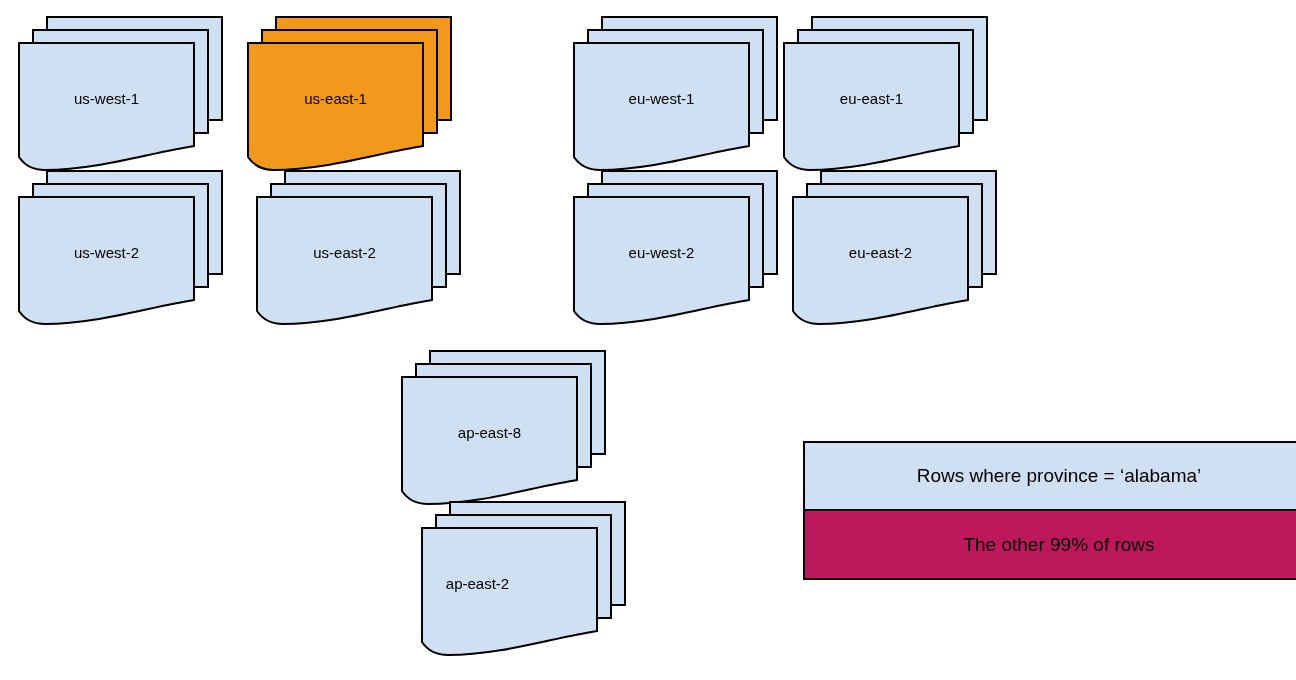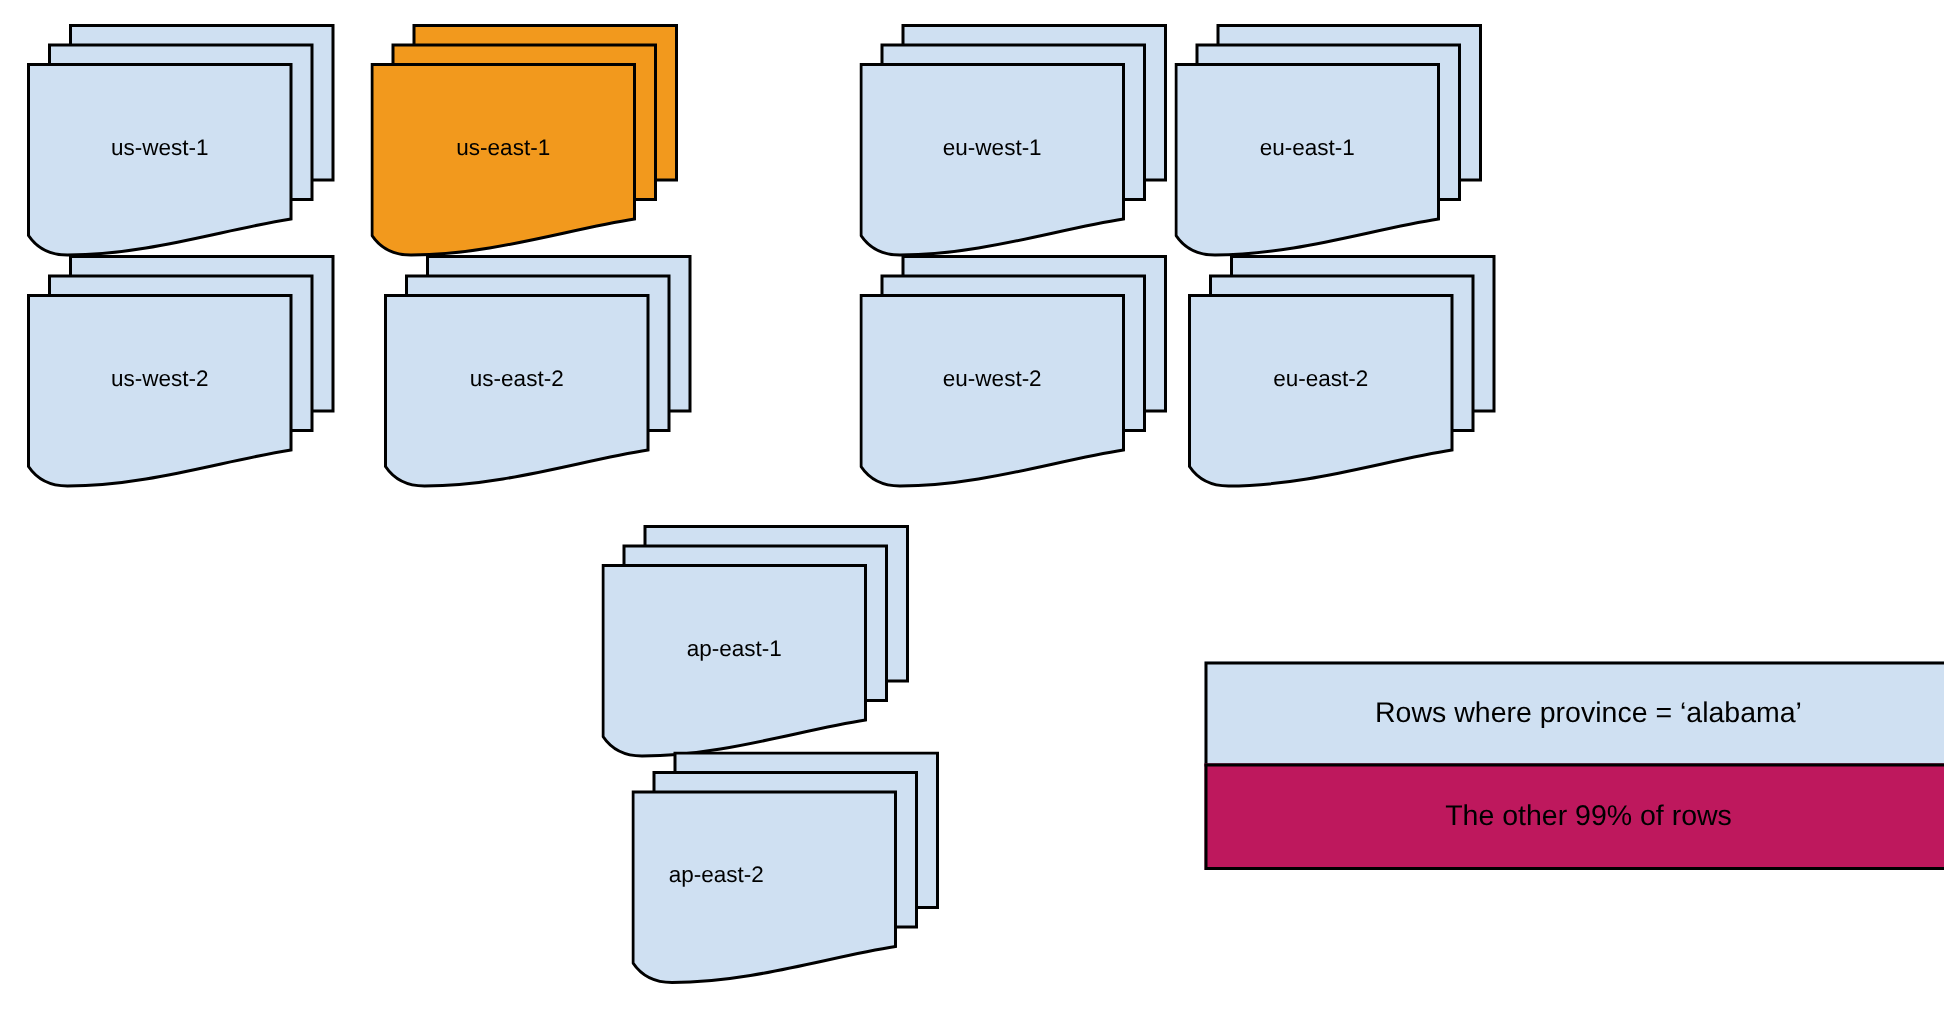--- a/index.html
+++ b/index.html
@@ -125,21 +125,21 @@
     </svg>
     <div class="stack-label">eu-east-2</div>
   </div>
 
   <div class="stack pos-ap-east-1">
     <svg viewBox="0 0 206 156">
       <rect class="shape" x="29" y="1" width="175" height="103"></rect>
       <rect class="shape" x="15" y="14" width="175" height="103"></rect>
       <path class="shape" d="M1,27 L176,27 L176,130 C131,137 80,154 27,154 C16,154 7,150 1,141 Z"></path>
     </svg>
-    <div class="stack-label">ap-east-1</div>
+    <div class="stack-label">ap-east-8</div>
   </div>
 
   <div class="stack pos-ap-east-2">
     <svg viewBox="0 0 206 156">
       <rect class="shape" x="29" y="1" width="175" height="103"></rect>
       <rect class="shape" x="15" y="14" width="175" height="103"></rect>
       <path class="shape" d="M1,27 L176,27 L176,130 C131,137 80,154 27,154 C16,154 7,150 1,141 Z"></path>
     </svg>
     <div class="stack-label">ap-east-2</div>
   </div>

